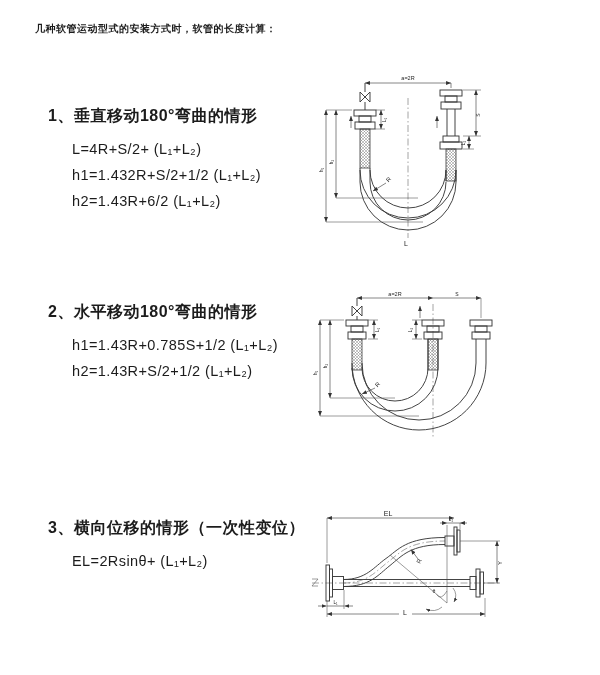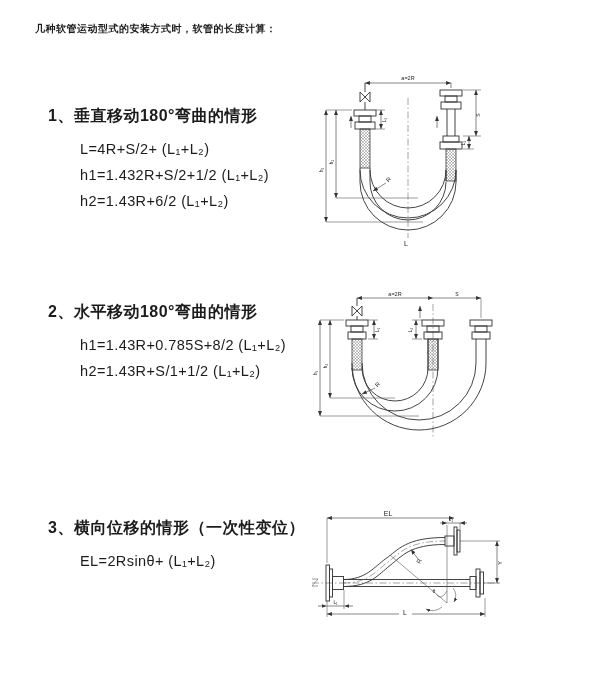--- a/index.html
+++ b/index.html
@@ -7,21 +7,21 @@
     width:600px;height:675px;position:relative;background:#ffffff;
     font-family:"Liberation Sans","DejaVu Sans",sans-serif;color:#1c1c1c;
     overflow:hidden;
   }
   .page-title{
     position:absolute;left:35px;top:22px;font-size:10px;font-weight:bold;
     letter-spacing:0.5px;white-space:nowrap;
   }
   .section{position:absolute;left:48px;}
   .sec-heading{font-size:16px;font-weight:bold;letter-spacing:0.5px;white-space:nowrap;}
-  .formulas{margin-top:9px;margin-left:32px;}
+  .formulas{margin-top:9px;margin-left:24px;}
   .formula{font-size:14.5px;line-height:26px;letter-spacing:0.4px;white-space:nowrap;}
   #section-1{top:106px;}
   #section-2{top:302px;}
   #section-3{top:518px;}
   .diagram{position:absolute;}
   #diagram-1{left:318px;top:70px;}
   #diagram-2{left:312px;top:288px;}
   #diagram-3{left:308px;top:503px;}
   svg .obj{stroke:#3a3a3a;stroke-width:0.95;fill:none;}
   svg .dim{stroke:#444444;stroke-width:0.65;fill:none;}
@@ -39,22 +39,22 @@
   <div class="formulas">
     <div class="formula">L=4R+S/2+ (L₁+L₂)</div>
     <div class="formula">h1=1.432R+S/2+1/2 (L₁+L₂)</div>
     <div class="formula">h2=1.43R+6/2 (L₁+L₂)</div>
   </div>
 </div>
 
 <div class="section" id="section-2">
   <div class="sec-heading">2、水平移动180°弯曲的情形</div>
   <div class="formulas">
-    <div class="formula">h1=1.43R+0.785S+8/2 (L₁+L₂)</div>
-    <div class="formula">h2=1.43R+S/1+1/2 (L₁+L₂)</div>
+    <div class="formula">h1=1.43R+0.785S+1/2 (L₁+L₂)</div>
+    <div class="formula">h2=1.43R+S/2+1/2 (L₁+L₂)</div>
   </div>
 </div>
 
 <div class="section" id="section-3">
   <div class="sec-heading">3、横向位移的情形（一次性变位）</div>
   <div class="formulas">
     <div class="formula">EL=2Rsinθ+ (L₁+L₂)</div>
   </div>
 </div>
 

